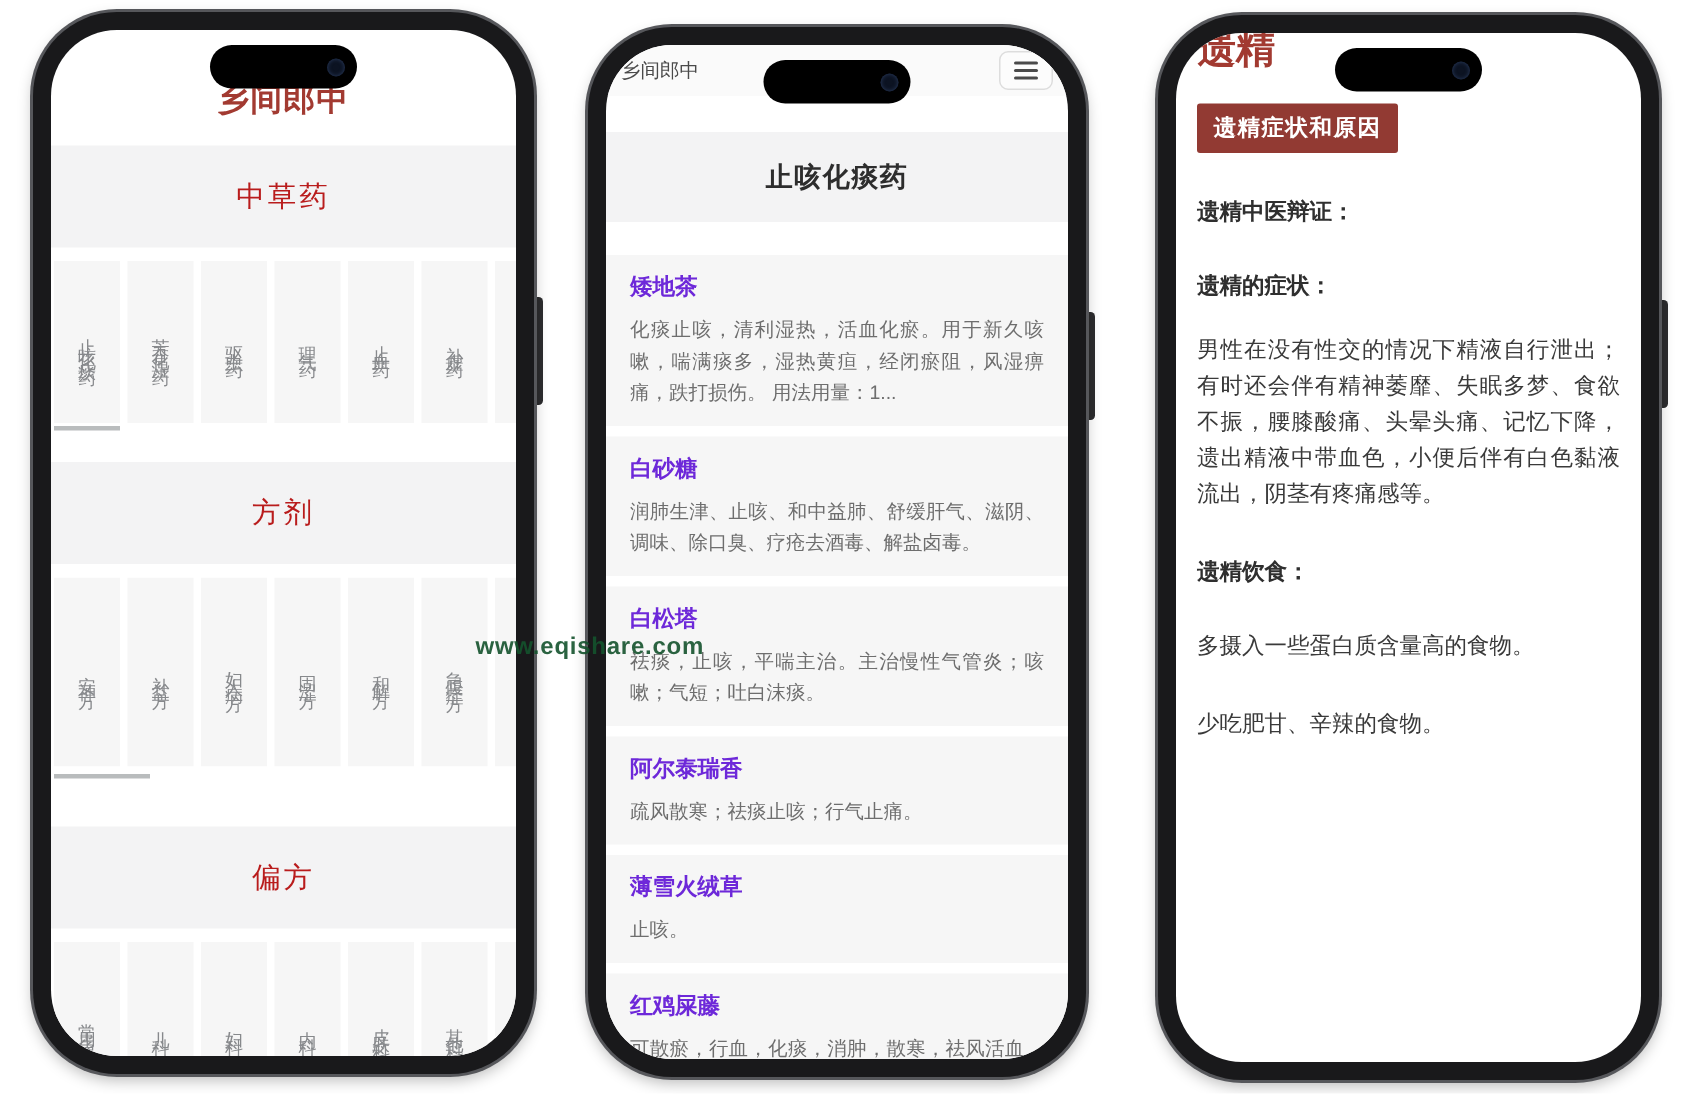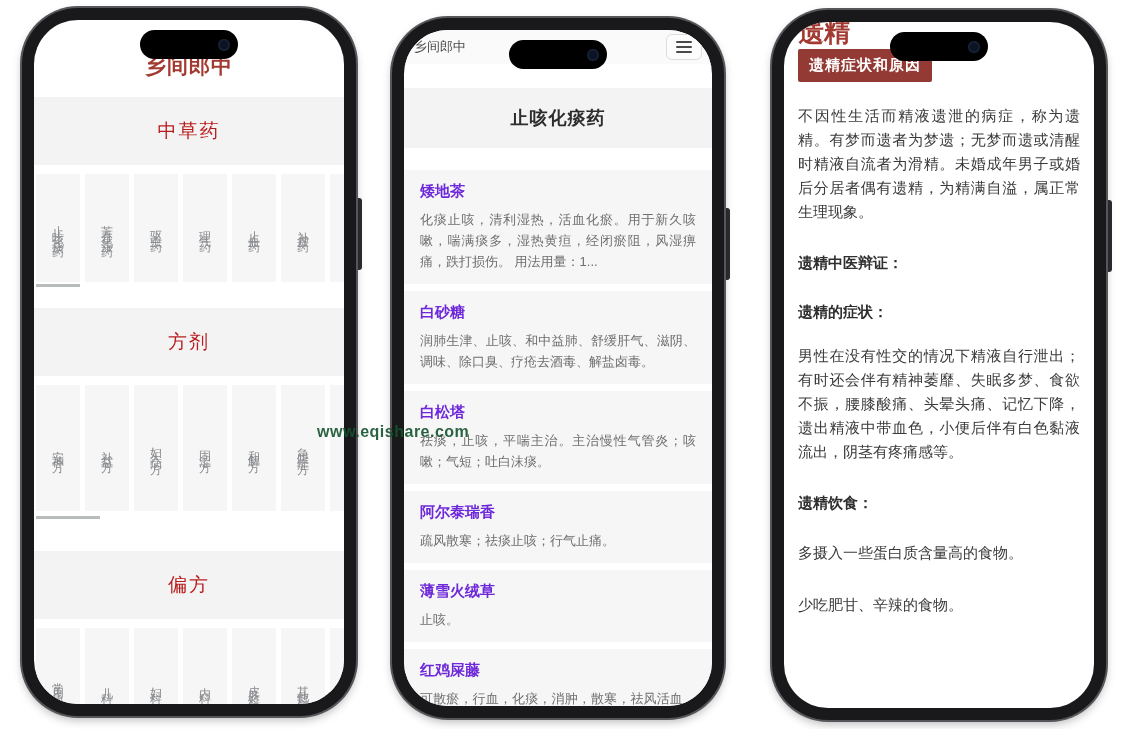--- a/index.html
+++ b/index.html
@@ -99,21 +99,21 @@
     font-size:18px; font-weight:600; color:#2d2d2d; letter-spacing:1px;
   }
   .p2-items { margin-top:22px; }
   .p2-item { background:#f6f6f6; padding:12px 16px; margin-bottom:7px; }
   .p2-item .name { font-size:15px; font-weight:700; color:#6d28d9; margin-bottom:8px; }
   .p2-item .desc { font-size:13px; color:#6e6e6e; line-height:21px; text-align:justify; }
 
   
   .p3 { padding:0 14px; }
   .p3-title { margin-top:-6px; font-size:26px; font-weight:700; color:#a23a31; line-height:1.25; }
-  .p3-badge-wrap { }
+  .p3-badge-wrap { margin-top:20px; }
   .p3-badge {
     display:inline-block; background:#923a33; color:#fff;
     font-size:15px; font-weight:700; padding:7px 11px; border-radius:2px; letter-spacing:1px;
   }
   .p3 p { margin:22px 0 0; font-size:15px; line-height:24px; color:#3a3a3a; text-align:justify; }
   .p3 .h { margin-top:30px; font-size:15px; font-weight:700; color:#2f2f2f; }
   .p3 p.food { margin-top:28px; }
 
   
   .watermark {
@@ -252,21 +252,20 @@
   <div class="side-btn"></div>
 </div>
 
 <div class="phone" id="phone3">
   <div class="screen">
     <div class="p3">
       <div class="p3-title">遗精</div>
       <div class="p3-badge-wrap">
         <span class="p3-badge">遗精症状和原因</span>
       </div>
-      <p>不因性生活而精液遗泄的病症，称为遗精。有梦而遗者为梦遗；无梦而遗或清醒时精液自流者为滑精。未婚成年男子或婚后分居者偶有遗精，为精满自溢，属正常生理现象。</p>
 
       <div class="h">遗精中医辩证：</div>
 
       <div class="h">遗精的症状：</div>
       <p>男性在没有性交的情况下精液自行泄出；有时还会伴有精神萎靡、失眠多梦、食欲不振，腰膝酸痛、头晕头痛、记忆下降，遗出精液中带血色，小便后伴有白色黏液流出，阴茎有疼痛感等。</p>
 
       <div class="h">遗精饮食：</div>
       <p class="food">多摄入一些蛋白质含量高的食物。</p>
       <p class="food">少吃肥甘、辛辣的食物。</p>
     </div>

